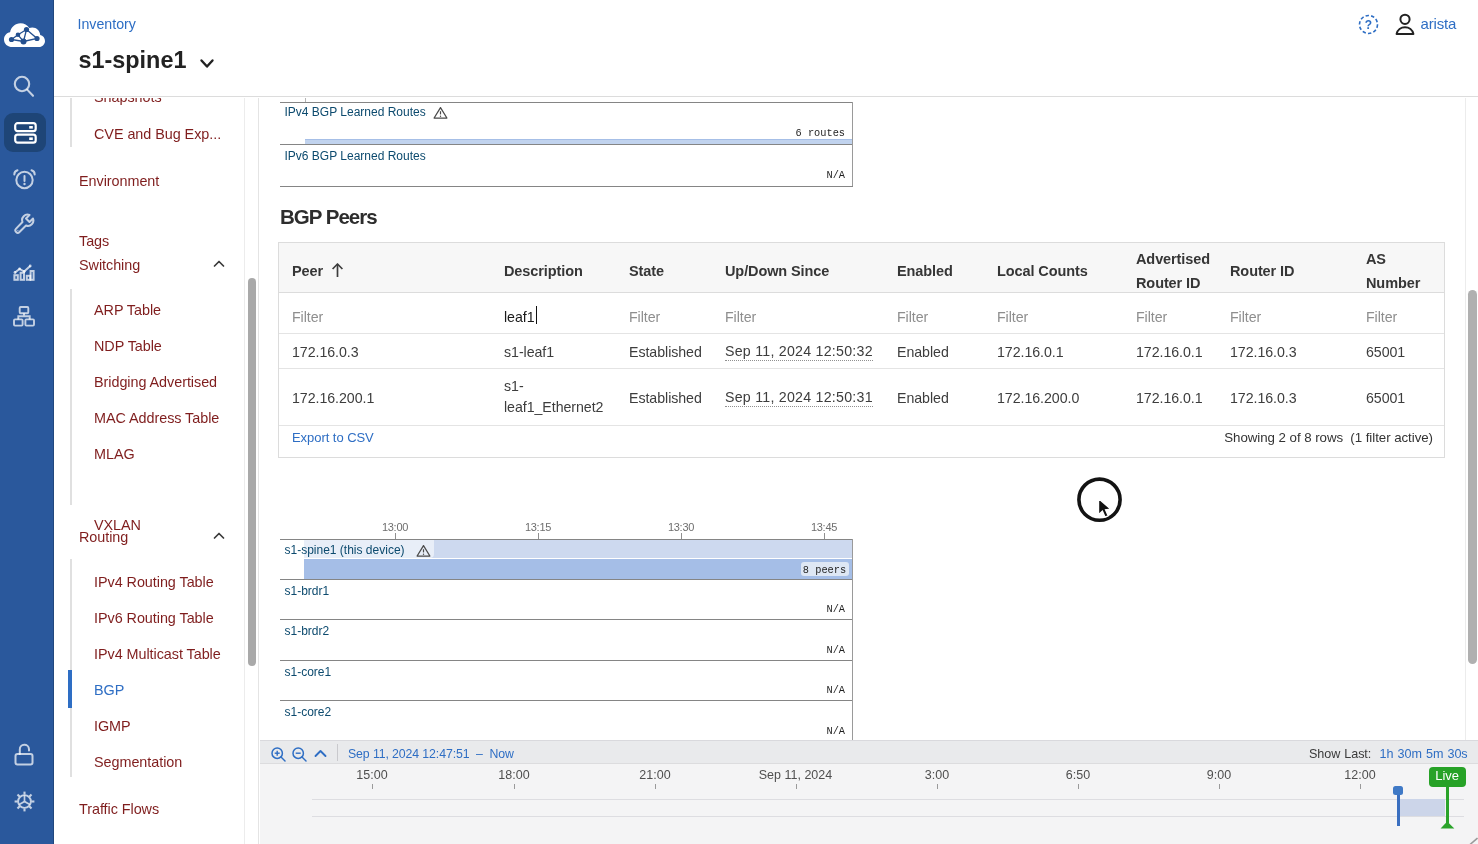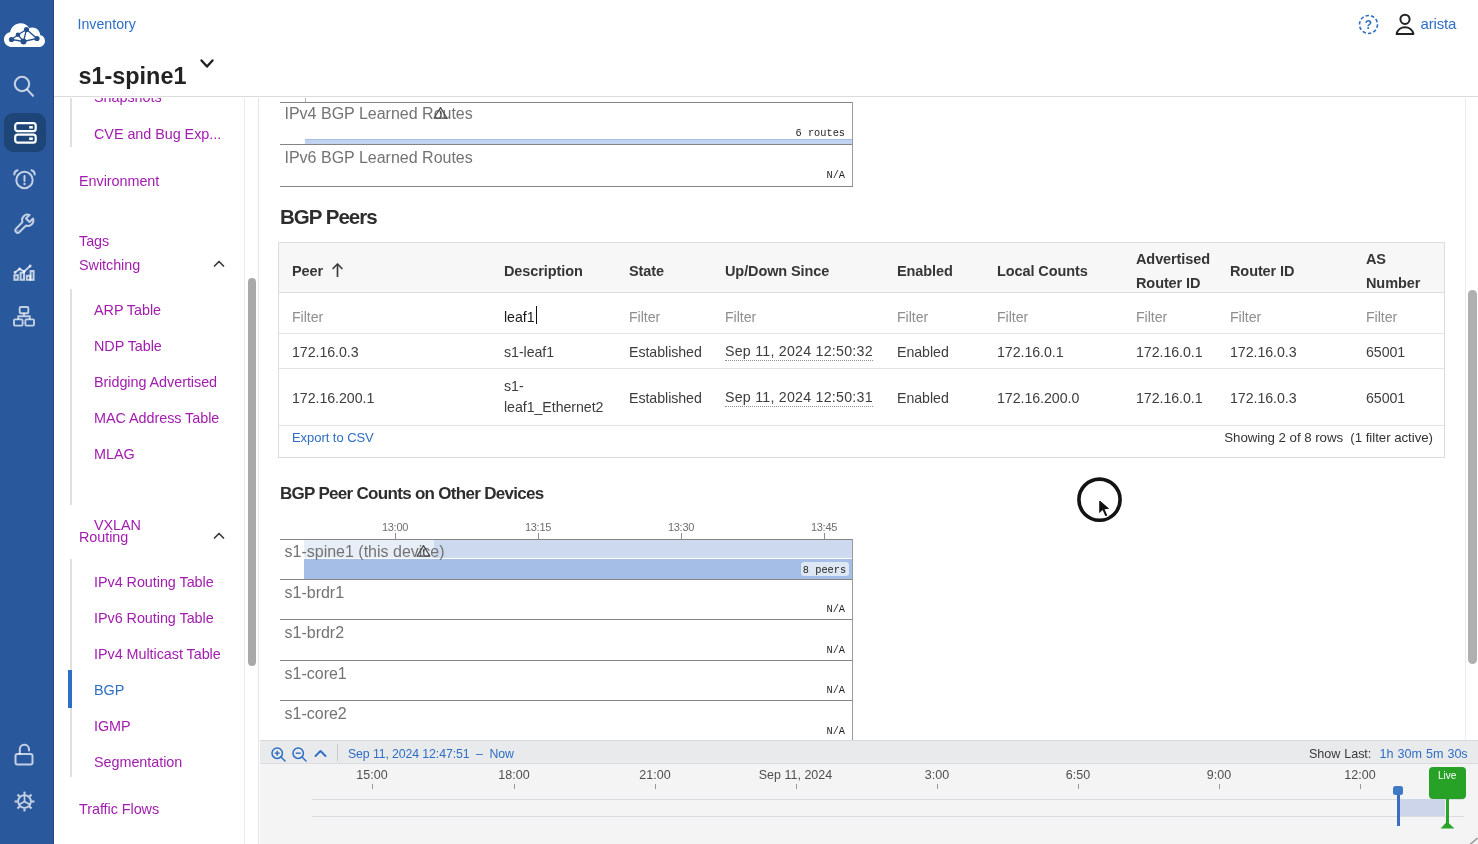--- a/index.html
+++ b/index.html
@@ -1,22 +1,22 @@
 <!DOCTYPE html>
 <html><head>
 <meta charset="utf-8">
 <style>
 * { margin:0; padding:0; box-sizing:border-box; }
 html,body { width:1478px; height:844px; overflow:hidden; background:#fff;
   font-family:"Liberation Sans", sans-serif; color:#3d3d3d; }
 .abs { position:absolute; }
 .mono { font-family:"Liberation Mono", monospace; font-size:10.3px; color:#1f1f1f; }
 .blue { color:#2e6ec4; }
-.lbl { font-size:16px; color:#737373; white-space:nowrap; }
-.navitem { position:absolute; font-size:14.4px; letter-spacing:-0.05px; color:#a21caf; white-space:nowrap; }
+.lbl { font-size:12px; color:#0c4a6e; white-space:nowrap; }
+.navitem { position:absolute; font-size:14.4px; letter-spacing:-0.05px; color:#7f1d1d; white-space:nowrap; }
 .hline { position:absolute; background:#858585; height:1px; }
 .cell { position:absolute; font-size:14.2px; letter-spacing:-0.05px; color:#3d3d3d; white-space:nowrap; }
 .hcell { position:absolute; font-size:14.5px; font-weight:700; color:#363636; line-height:23.5px; letter-spacing:-0.1px; }
 .fcell { position:absolute; font-size:14.2px; letter-spacing:-0.05px; color:#8e8e8e; }
 .axlbl { position:absolute; font-size:11px; letter-spacing:-0.3px; color:#6e6e6e; text-align:center; width:80px; margin-left:-40px; }
 .axlbl2 { position:absolute; font-size:12.5px; letter-spacing:0; color:#4f4f4f; text-align:center; width:90px; margin-left:-45px; }
 .tick { position:absolute; width:1.2px; background:#8f8f8f; }
 </style>
 </head>
 <body>
@@ -107,21 +107,21 @@
     <g stroke="rgba(255,255,255,0.72)" stroke-width="1.7" fill="none">
       <line x1="10.5" y1="10.5" x2="10.5" y2="4.4"></line>
       <line x1="10.5" y1="10.5" x2="15.8" y2="13.6"></line>
       <line x1="10.5" y1="10.5" x2="5.2" y2="13.6"></line>
     </g>
   </svg>
 </div>
 
 <div class="abs" id="header" style="left:54px;top:0;width:1424px;height:97px;background:#fff;border-bottom:1.5px solid #dcdcdc;">
   <div class="abs blue" style="left:23.5px;top:16px;font-size:14.2px;">Inventory</div>
-  <div class="abs" style="left:24.5px;top:47px;font-size:23.4px;font-weight:700;color:#222;margin-top:16px;">s1-spine1</div>
+  <div class="abs" style="left:24.5px;top:47px;font-size:23.4px;font-weight:700;color:#222;">s1-spine1</div>
   <svg class="abs" style="left:145px;top:56.5px;" width="16" height="14" viewBox="0 0 16 14">
     <polyline points="2.5,3.5 8,9.5 13.5,3.5" fill="none" stroke="#222" stroke-width="2.4" stroke-linecap="round" stroke-linejoin="round"></polyline>
   </svg>
 
   <svg class="abs" style="left:1304px;top:14px;" width="21" height="21" viewBox="0 0 21 21">
     <circle cx="10.5" cy="10.5" r="9" fill="none" stroke="#2e6ec4" stroke-width="1.6" stroke-dasharray="3.4 2.2"></circle>
     <text x="10.5" y="15" text-anchor="middle" font-size="12" font-weight="700" fill="#2e6ec4" font-family="Liberation Sans, sans-serif">?</text>
   </svg>
 
   <svg class="abs" style="left:1341px;top:13px;" width="20" height="23" viewBox="0 0 20 23">
@@ -236,21 +236,20 @@
     <div class="cell" style="left:618px;top:147.5px;">Enabled</div>
     <div class="cell" style="left:718px;top:147.5px;">172.16.200.0</div>
     <div class="cell" style="left:857px;top:147.5px;">172.16.0.1</div>
     <div class="cell" style="left:951px;top:147.5px;">172.16.0.3</div>
     <div class="cell" style="left:1087px;top:147.5px;">65001</div>
 
     <div class="cell blue" style="left:13px;top:187.5px;color:#2e6ec4;font-size:13px;">Export to CSV</div>
     <div class="cell" style="right:11px;top:187.5px;color:#333;font-size:13.3px;">Showing 2 of 8 rows&nbsp; (1 filter active)</div>
   </div>
 
-  <div class="abs" style="left:20.5px;top:386px;font-size:17px;font-weight:700;color:#2d2d2d;letter-spacing:-0.7px;">BGP Peer Counts on Other Devices</div>
 
   <div class="axlbl" style="left:135.5px;top:422.5px;">13:00</div>
   <div class="axlbl" style="left:278.5px;top:422.5px;">13:15</div>
   <div class="axlbl" style="left:421.5px;top:422.5px;">13:30</div>
   <div class="axlbl" style="left:564.5px;top:422.5px;">13:45</div>
   <div class="tick" style="left:135.5px;top:435px;height:5.5px;"></div>
   <div class="tick" style="left:278.5px;top:435px;height:5.5px;"></div>
   <div class="tick" style="left:421.5px;top:435px;height:5.5px;"></div>
   <div class="tick" style="left:564.5px;top:435px;height:5.5px;"></div>
   <div class="hline" style="left:20.5px;top:440.5px;width:572.5px;"></div>
@@ -329,21 +328,21 @@
   <div class="abs" style="left:52.5px;top:74.8px;width:1152px;height:1px;background:#dddde1;"></div>
   <div class="abs" style="left:1138px;top:58.3px;width:47px;height:16.5px;background:#ccd5e9;"></div>
 
   <div class="abs" style="left:1137.9px;top:53px;width:2.6px;height:32px;background:#3a6fc0;"></div>
   <div class="abs" style="left:1133.3px;top:44.8px;width:10.4px;height:9px;background:#3f79c6;border-radius:2.5px;"></div>
 
   <div class="abs" style="left:1186.3px;top:43.8px;width:3.2px;height:38px;background:#2aa32a;"></div>
   <svg class="abs" style="left:1180.5px;top:80px;" width="16" height="8" viewBox="0 0 16 8">
     <polygon points="7.2,0.5 14.3,7.5 0.6,7.5" fill="#2aa32a"></polygon>
   </svg>
-  <div class="abs" style="left:1169.1px;top:26.3px;width:37px;height:32px;background:#27a227;border-radius:4px;color:#fff;font-size:10px;text-align:center;line-height:17.5px;">Live</div>
+  <div class="abs" style="left:1169.1px;top:26.3px;width:37px;height:20px;background:#27a227;border-radius:4px;color:#fff;font-size:13px;text-align:center;line-height:17.5px;">Live</div>
 
   <svg class="abs" style="left:1209px;top:96px;" width="9" height="8" viewBox="0 0 9 8">
     <line x1="1" y1="7.5" x2="8.5" y2="1" stroke="#9a9a9a" stroke-width="1.6"></line>
   </svg>
 </div>
 
 <div class="abs" style="left:1464.5px;top:98px;width:1px;height:642px;background:#ececec;"></div>
 <div class="abs" style="left:1467.5px;top:290px;width:9px;height:374px;background:#b0b0b0;border-radius:4.5px;"></div>
 
 <svg class="abs" id="cursor" style="left:1075px;top:475px;" width="52" height="52" viewBox="0 0 52 52">

